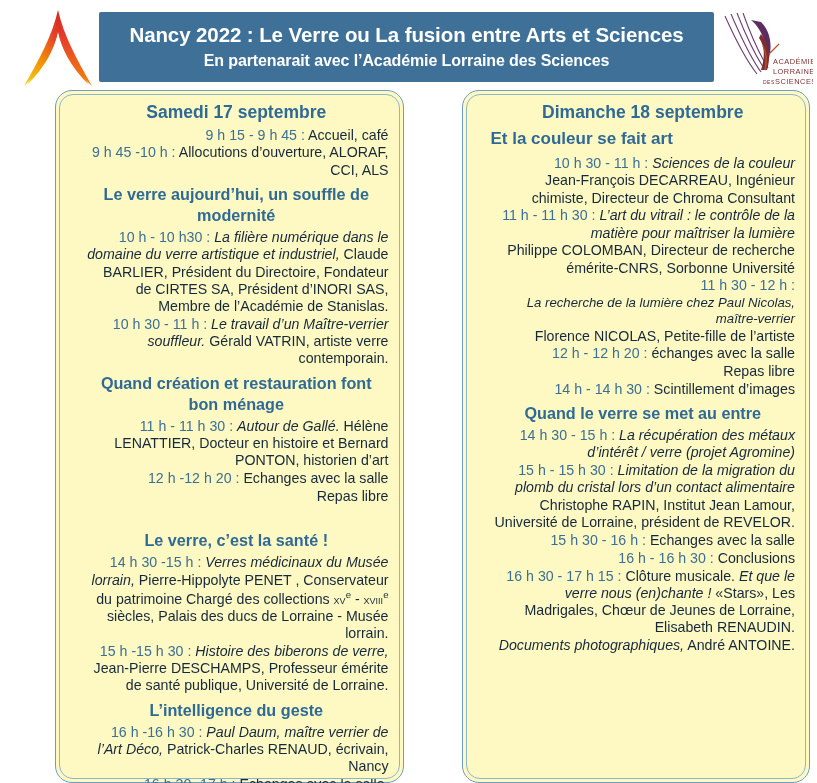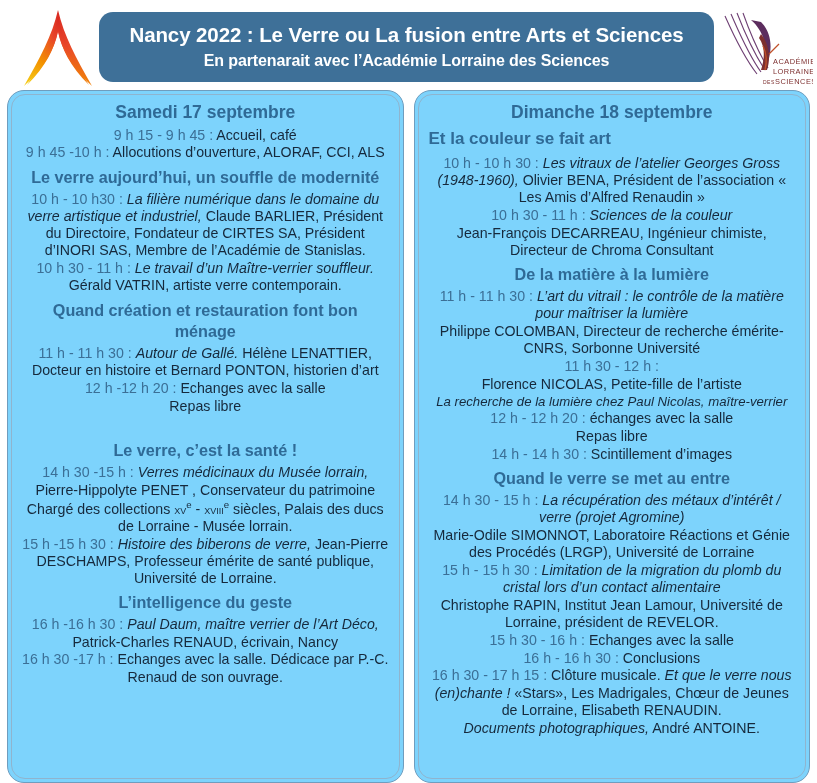--- a/index.html
+++ b/index.html
@@ -37,21 +37,21 @@
     width: 96px;
     height: 88px;
   }
   .banner {
     position: absolute;
     left: 99px;
     top: 12px;
     width: 615px;
     height: 70px;
     background: #3e7098;
-    border-radius: 14px;
+    border-radius: 2px;
     display: flex;
     flex-direction: column;
     align-items: center;
     justify-content: center;
     box-sizing: border-box;
   }
   .banner-line1 {
     color: #ffffff;
     font-size: 20.5px;
     font-weight: bold;
@@ -80,22 +80,23 @@
     gap: 10px;
     padding: 0 7px;
     box-sizing: border-box;
   }
   .panel {
     position: relative;
     flex: 1 1 0;
     border: 1.4px solid #6f9dbe;
     border-radius: 17px;
     box-sizing: border-box;
-    padding: 8px 14px 6px 14px;
-    background: #7dd3fc;
+    padding: 8px 14px 6px 28px;
+    background: #fef9c3;
+    margin-left: 48px;
   }
   .panel::before {
     
     content: "";
     position: absolute;
     left: 3px; right: 3px; top: 3px; bottom: 3px;
     border: 1.2px solid #8fb4ce;
     border-radius: 14px;
     pointer-events: none;
   }
@@ -122,21 +123,21 @@
     font-weight: bold;
     font-size: 16.2px;
     line-height: 1.3;
     margin: 5px 0 3px 0;
   }
   .entry {
     font-size: 14.2px;
     line-height: 1.215;
     color: #16293c;
     margin: 0 0 0.5px 0;
-    text-align: center;
+    text-align: right;
   }
   .t {            
     color: #3b6f96;
   }
   .i {            
     font-style: italic;
   }
   .sc {           
     font-variant: small-caps;
     font-size: 0.92em;
@@ -246,63 +247,56 @@
       <span class="t">16 h 30 -17 h : </span><span>Echanges avec  la salle. Dédicace par P.-C. Renaud de son ouvrage.</span>
     </div>
   </div>
 
   <div class="panel">
 
     <div class="day-title">Dimanche 18 septembre</div>
     <div class="day-subtitle">Et la couleur se fait art</div>
 
     <div class="entry">
-      <span class="t">10 h - 10 h 30 :  </span><span class="i">Les vitraux de l’atelier Georges Gross (1948-1960),</span><span> Olivier BENA, Président de l’association « Les Amis d’Alfred Renaudin »</span>
-    </div>
-    <div class="entry">
       <span class="t">10 h 30 - 11 h  : </span><span class="i">Sciences de la couleur</span>
     </div>
     <div class="entry">
       <span>Jean-François DECARREAU, Ingénieur chimiste, Directeur de Chroma Consultant</span>
     </div>
 
-    <div class="section-title">De la matière à la lumière</div>
     <div class="entry">
       <span class="t">11 h - 11 h 30 : </span><span class="i">L’art du vitrail : le contrôle de la matière pour maîtriser la lumière</span>
     </div>
     <div class="entry">
       <span>Philippe COLOMBAN, Directeur de recherche émérite-CNRS, Sorbonne Université</span>
     </div>
     <div class="entry">
       <span class="t">11 h 30 - 12 h : </span>
-    </div>
-    <div class="entry">
-      <span>Florence NICOLAS,  Petite-fille de l’artiste</span>
     </div>
     <div class="entry" style="font-size:13.2px;">
       <span class="i">La recherche de la lumière chez Paul Nicolas, maître-verrier</span>
     </div>
     <div class="entry">
+      <span>Florence NICOLAS,  Petite-fille de l’artiste</span>
+    </div>
+    <div class="entry">
       <span class="t">12 h - 12 h 20 : </span><span>échanges avec la salle</span>
     </div>
     <div class="entry">
       <span>Repas libre</span>
     </div>
     <div class="entry">
       <span class="t">14 h - 14 h 30 : </span><span>Scintillement d’images</span>
     </div>
 
     <div class="section-title">Quand le verre se met au entre</div>
     <div class="entry">
       <span class="t">14 h 30 - 15 h : </span><span class="i">La récupération des métaux d’intérêt / verre (projet Agromine)</span>
     </div>
     <div class="entry">
-      <span>Marie-Odile SIMONNOT, Laboratoire Réactions et Génie des Procédés (LRGP), Université de Lorraine</span>
-    </div>
-    <div class="entry">
       <span class="t">15 h - 15 h 30 : </span><span class="i">Limitation de la migration du plomb du cristal lors d’un contact alimentaire</span>
     </div>
     <div class="entry">
       <span>Christophe RAPIN, Institut Jean Lamour, Université de Lorraine, président de REVELOR.</span>
     </div>
     <div class="entry">
       <span class="t">15 h 30 - 16 h : </span><span>Echanges avec la salle</span>
     </div>
     <div class="entry">
       <span class="t">16 h - 16 h 30 : </span><span>Conclusions</span>

